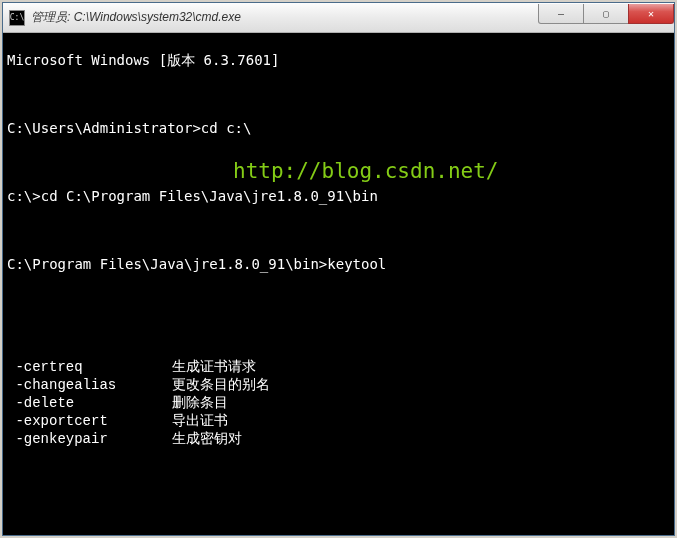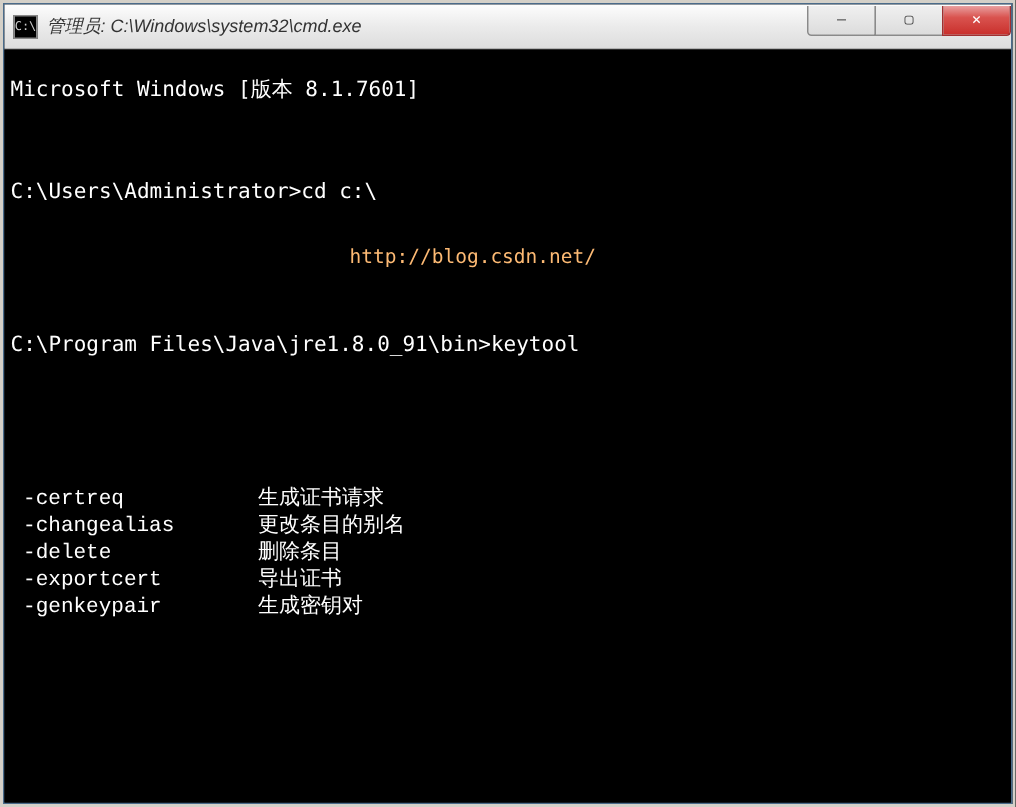--- a/index.html
+++ b/index.html
@@ -80,22 +80,22 @@
       font-family: "NSimSun", "SimSun", Consolas, monospace;
       font-size: 14px;
       line-height: 17px;
       padding: 2px 4px;
       overflow: hidden;
       white-space: pre;
       position: relative;
     }
     .watermark {
       position: absolute;
-      color: #fdba74;
-      font-size: 13px;
+      color: #84cc16;
+      font-size: 21px;
       font-family: "SimSun", monospace;
       pointer-events: none;
     }
     .cmd-line { white-space: pre; }
     .cmd-table { white-space: pre; }
     .col1 { display: inline-block; width: 165px; font-family: Liberation Mono, monospace; }
   </style>
 </head>
 <body>
 
@@ -103,24 +103,25 @@
   <div class="titlebar">
     <div class="app-icon">C:\</div>
     <div class="title-text">管理员: C:\Windows\system32\cmd.exe</div>
     <div class="window-controls">
       <div class="win-btn min">—</div>
       <div class="win-btn">▢</div>
       <div class="win-btn close">✕</div>
     </div>
   </div>
   <div class="console">
-<div class="cmd-line">Microsoft Windows [版本 8.1.7601]</div>
+<div class="cmd-line">Microsoft Windows [版本 6.3.7601]</div>
 <div class="cmd-line"> </div>
 <div class="cmd-line">C:\Users\Administrator&gt;cd c:\</div>
 <div class="cmd-line"> </div>
+<div class="cmd-line">c:\&gt;cd C:\Program Files\Java\jre1.8.0_91\bin</div>
 <div class="cmd-line"> </div>
 <div class="cmd-line">C:\Program Files\Java\jre1.8.0_91\bin&gt;keytool</div>
 <div class="cmd-line"> </div>
 <div class="cmd-line"> </div>
 <div id="cmds"><div class="cmd-table"><span class="col1"> -certreq</span><span>生成证书请求</span></div><div class="cmd-table"><span class="col1"> -changealias</span><span>更改条目的别名</span></div><div class="cmd-table"><span class="col1"> -delete</span><span>删除条目</span></div><div class="cmd-table"><span class="col1"> -exportcert</span><span>导出证书</span></div><div class="cmd-table"><span class="col1"> -genkeypair</span><span>生成密钥对</span></div></div>
 
 
     <div class="watermark" style="left:230px; top:130px;">http://blog.csdn.net/</div>
   </div>
 </div>

